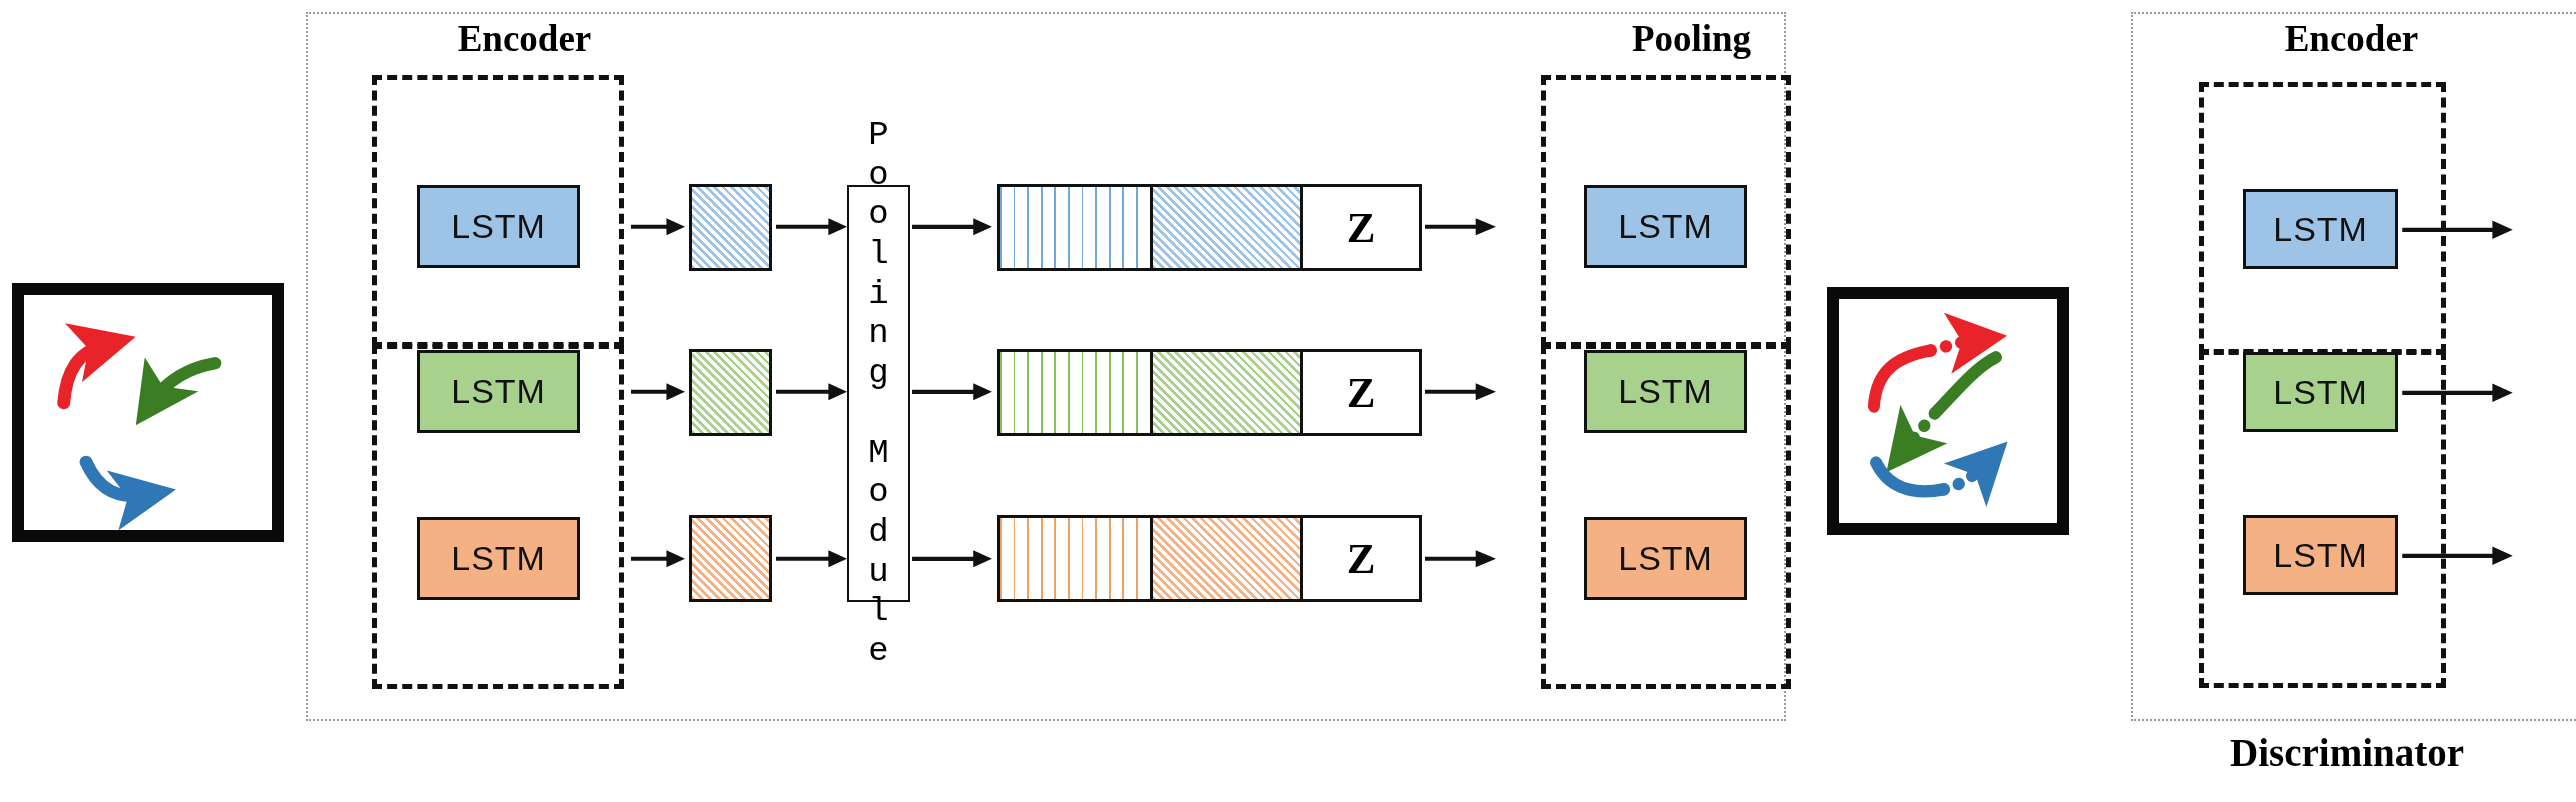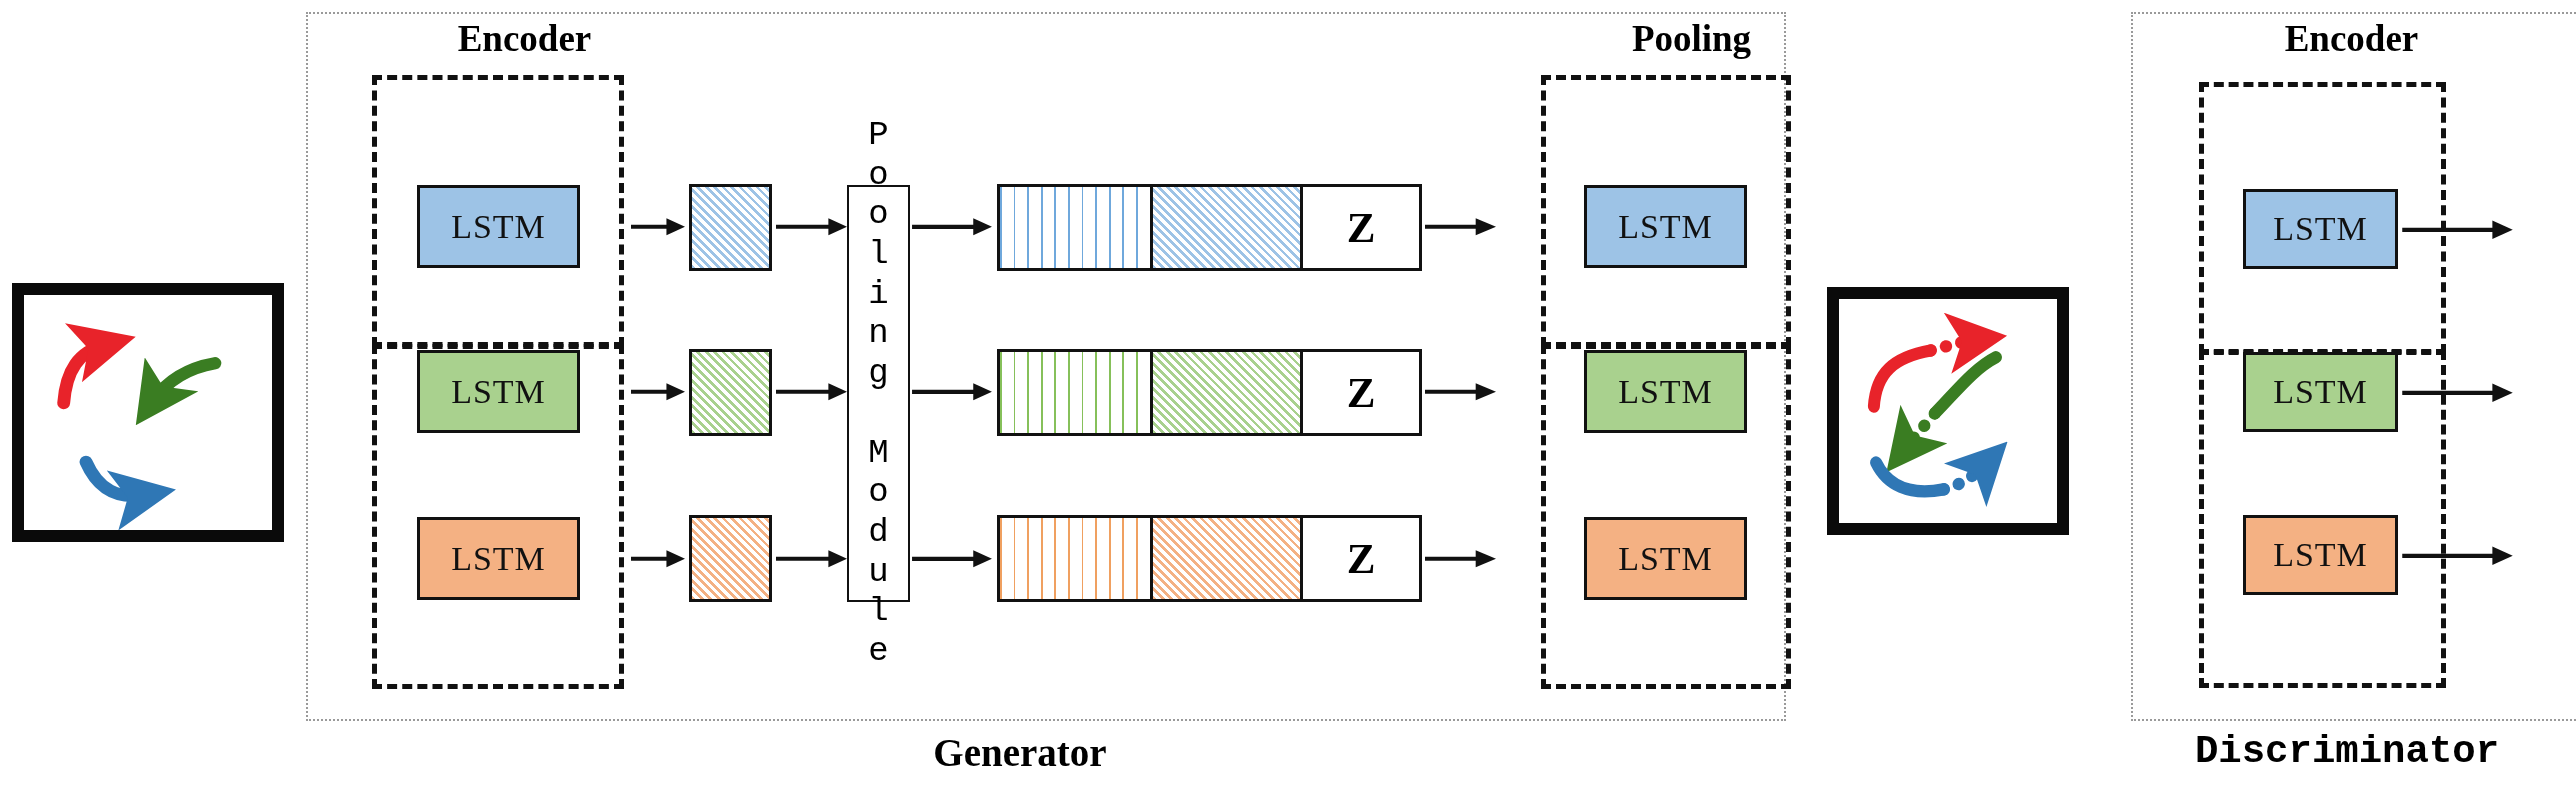--- a/index.html
+++ b/index.html
@@ -15,21 +15,21 @@
   .dash-box{border:5.1px dashed #111;box-sizing:border-box;background:transparent;}
 
   
   .heading{font-weight:bold;font-size:37px;color:#000;text-align:center;letter-spacing:0px;
            font-family:"Liberation Serif",serif;line-height:1;white-space:nowrap;}
   .caption{font-weight:bold;font-size:39px;color:#000;text-align:center;white-space:nowrap;
            font-family:"Liberation Serif",serif;line-height:1;}
 
   
   .lstm{box-sizing:border-box;border:3.4px solid #111;display:flex;align-items:center;justify-content:center;
-        font-size:34px;color:#111;font-family:Liberation Serif, serif;letter-spacing:0.9px;}
+        font-size:34px;color:#111;font-family:Liberation Sans, sans-serif;letter-spacing:0.9px;}
   .c-blue{background:#9dc3e6;}
   .c-green{background:#a9d18e;}
   .c-orange{background:#f4b183;}
 
   
   .hatch{box-sizing:border-box;border:3.4px solid #111;}
   .hb{background:
       repeating-linear-gradient(45deg,#9dc3e6 0 2.6px,#ffffff 2.6px 6px);}
   .hg{background:
       repeating-linear-gradient(45deg,#a9d18e 0 2.6px,#ffffff 2.6px 6px);}
@@ -86,21 +86,20 @@
       <path d="M25,71 C30,83 38,87 49,85" stroke="#2f77b5" stroke-width="5.2" fill="none" stroke-linecap="round" marker-end="url(#mb)"></path>
     </svg>
   </div>
 
   <div class="abs group-box" style="left:306px;top:12px;width:1480px;height:709px;"></div>
 
   <div class="abs heading" style="left:384px;top:20.4px;width:281px;">Encoder</div>
 
   <div class="abs heading" style="left:1551px;top:20.4px;width:281px;">Pooling</div>
 
-  <div class="abs caption" style="left:850px;top:733px;width:340px;">Generator</div>
 
   <div class="abs dash-box" style="left:372px;top:75px;width:252px;height:272px;"></div>
   <div class="abs dash-box" style="left:372px;top:344px;width:252px;height:345px;"></div>
 
   <div class="abs lstm c-blue" style="left:417px;top:185px;width:163px;height:83px;">
     <span>LSTM</span>
   </div>
   <div class="abs lstm c-green" style="left:417px;top:350px;width:163px;height:83px;">
     <span>LSTM</span>
   </div>
@@ -251,21 +250,21 @@
 
       <path d="M17,73 C22,83 32,88 48,85" stroke="#2f77b5" stroke-width="5.5" fill="none" stroke-linecap="round"></path>
       <path d="M48,85 C56,83 62,79 68,73" stroke="#2f77b5" stroke-width="5.5" fill="none" stroke-linecap="round" stroke-dasharray="0.2 7" marker-end="url(#pb)"></path>
     </svg>
   </div>
 
   <div class="abs group-box" style="left:2131px;top:12px;width:476px;height:709px;"></div>
 
   <div class="abs heading" style="left:2211px;top:20.4px;width:281px;">Encoder</div>
 
-  <div class="abs caption" style="left:2143px;top:733px;width:408px;font-family:Liberation Mono, monospace;">Discriminator</div>
+  <div class="abs caption" style="left:2143px;top:733px;width:408px;">Discriminator</div>
 
   <div class="abs dash-box" style="left:2199px;top:82px;width:247px;height:272px;"></div>
   <div class="abs dash-box" style="left:2199px;top:350px;width:247px;height:338px;"></div>
 
   <div class="abs lstm c-blue" style="left:2243px;top:189px;width:155px;height:80px;">
     <span>LSTM</span>
   </div>
   <div class="abs lstm c-green" style="left:2243px;top:352px;width:155px;height:80px;">
     <span>LSTM</span>
   </div>

